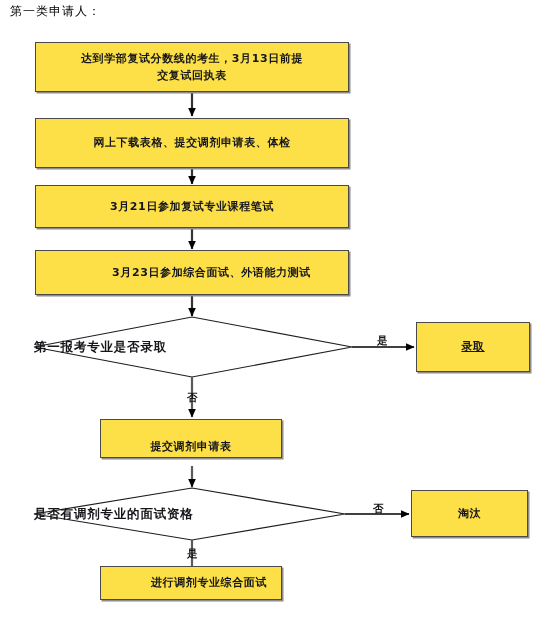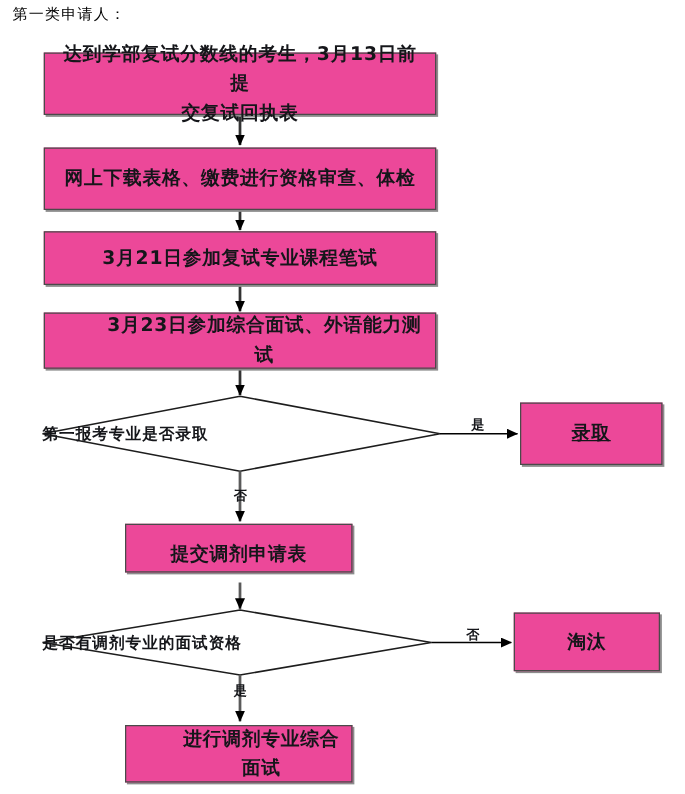--- a/index.html
+++ b/index.html
@@ -27,30 +27,30 @@
     font-size: 12px;
     color: #000000;
     letter-spacing: 1px;
     white-space: nowrap;
     font-family: Liberation Serif, serif;
   }
   
   .node-box {
     position: absolute;
     box-sizing: border-box;
-    background: #ec4899;
+    background: #fde047;
     border: 1px solid #4a4a4a;
     box-shadow: 1.5px 1.5px 0 0 #8c8c8c;
     display: flex;
     align-items: center;
     justify-content: center;
     text-align: center;
     color: #15161a;
     font-weight: bold;
-    font-size: 15px;
+    font-size: 11px;
     line-height: 1.55;
     padding: 2px 8px;
     letter-spacing: 0.6px;
   }
   
   .diamond-label {
     position: absolute;
     display: flex;
     align-items: center;
     text-align: center;
@@ -104,21 +104,21 @@
 
   <line x1="192" y1="540" x2="192" y2="577" stroke="#5a5a5a" stroke-width="2.2" marker-end="url(#arrowhead)"></line>
 </svg>
 
 <div class="node-box" style="left:35px; top:42px; width:314px; height:50px;">
   <span style="white-space:pre-line;">达到学部复试分数线的考生，3月13日前提
 交复试回执表</span>
 </div>
 
 <div class="node-box" style="left:35px; top:118px; width:314px; height:50px;">
-  <span>网上下载表格、缴费进行资格审查、体检</span>
+  <span>网上下载表格、提交调剂申请表、体检</span>
 </div>
 
 <div class="node-box" style="left:35px; top:185px; width:314px; height:43px;justify-content:center;">
   <span>3月21日参加复试专业课程笔试</span>
 </div>
 
 <div class="node-box" style="left:35px; top:250px; width:314px; height:45px;padding-left:47px;">
   <span>3月23日参加综合面试、外语能力测试</span>
 </div>
 
@@ -135,20 +135,20 @@
 </div>
 
 <div class="diamond-label" style="left:34px; top:500px; width:311px; height:28px;">
   <span>是否有调剂专业的面试资格</span>
 </div>
 
 <div class="node-box" style="left:411px; top:490px; width:117px; height:47px;">
   <span>淘汰</span>
 </div>
 
-<div class="node-box" style="left:100px; top:580px; width:182px; height:46px;padding-left:44px;">
+<div class="node-box" style="left:100px; top:566px; width:182px; height:34px;padding-left:44px;">
   <span>进行调剂专业综合面试</span>
 </div>
 
 <div class="edge-label" style="left:377px; top:335px;">是</div>
 <div class="edge-label" style="left:187px; top:392px;">否</div>
 <div class="edge-label" style="left:373px; top:503px;">否</div>
 <div class="edge-label" style="left:187px; top:548px;">是</div>
 
 </body></html>

